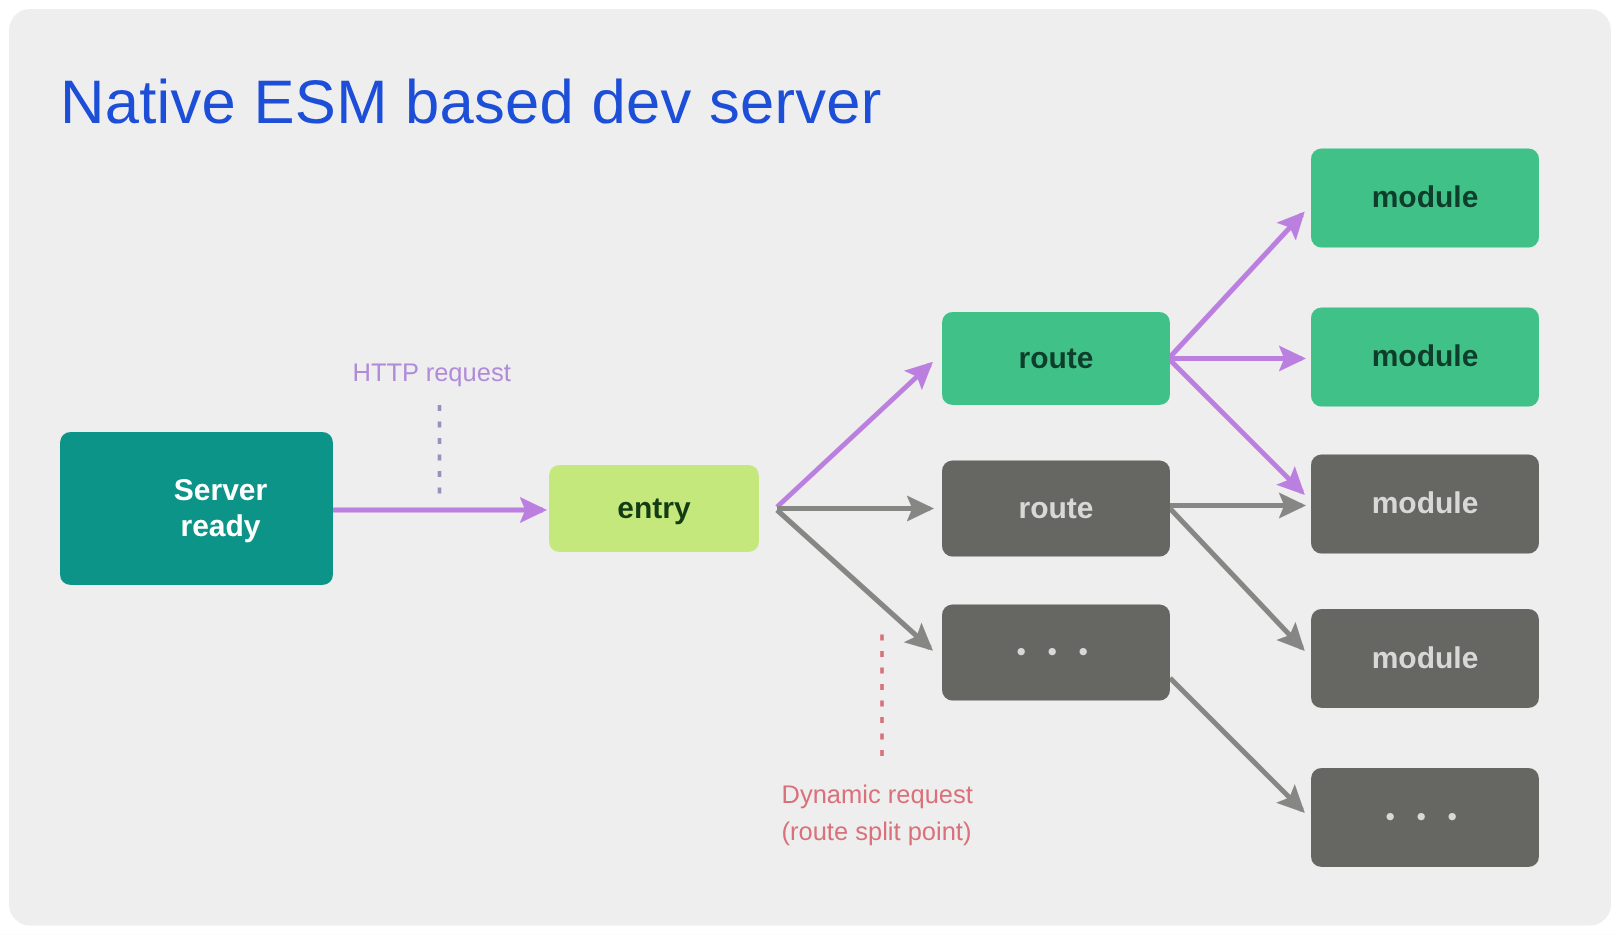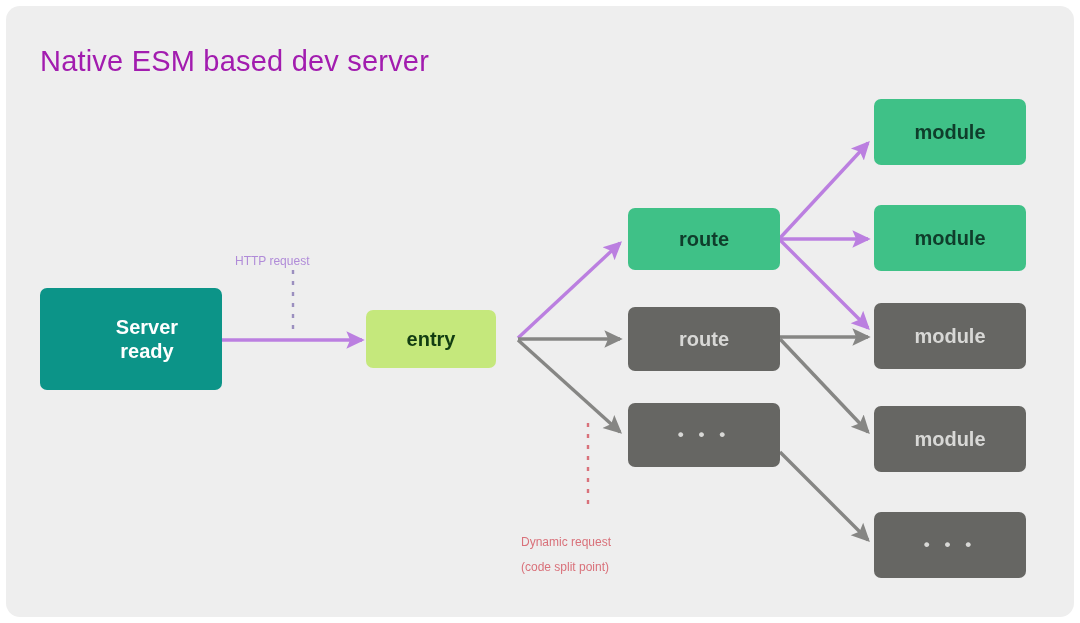--- a/index.html
+++ b/index.html
@@ -29,23 +29,23 @@
     left: 0;
     top: 0;
     width: 1080px;
     height: 623px;
     pointer-events: none;
   }
   .title {
     position: absolute;
     left: 40px;
     top: 45px;
-    font-size: 29px;
+    font-size: 41px;
     font-weight: 400;
-    color: #a21caf;
+    color: #1d4ed8;
     letter-spacing: 0.2px;
     white-space: nowrap;
   }
   .node {
     position: absolute;
     display: flex;
     align-items: center;
     justify-content: center;
     border-radius: 7px;
     font-size: 20px;
@@ -54,24 +54,23 @@
     line-height: 1.22;
     box-sizing: border-box;
   }
   .node-teal   { background: #0c9488; color: #ffffff; padding-left: 32px; }
   .node-lime   { background: #c5e87c; color: #123d12; }
   .node-green  { background: #3fc187; color: #0f3d2b; }
   .node-gray   { background: #666663; color: #d8d8d6; }
 
   .caption {
     position: absolute;
-    font-size: 12px;
+    font-size: 17px;
     line-height: 1.3;
     white-space: pre;
-    margin-top: 16px;
   }
   .caption-purple { color: #b08bd8; }
   .caption-red    { color: #d9717a; }
 
   .dots {
     letter-spacing: 5px;
     font-size: 17px;
     font-weight: bold;
   }
 </style>
@@ -138,21 +137,21 @@
     <g>
       <line x1="588" y1="423" x2="588" y2="508" stroke="#d9717a" stroke-width="2.4" stroke-dasharray="4 7"></line>
     </g>
   </svg>
 
   <div class="title">Native ESM based dev server</div>
 
   <div class="node node-teal" style="left:40px; top:288px; width:182px; height:102px; white-space:pre-line;">Server
 ready</div>
 
-  <div class="node node-lime" style="left:366px; top:310px; width:130px; height:58px;">entry</div>
+  <div class="node node-lime" style="left:366px; top:310px; width:140px; height:58px;">entry</div>
 
   <div class="node node-green" style="left:628px; top:208px; width:152px; height:62px;">route</div>
 
   <div class="node node-gray" style="left:628px; top:307px; width:152px; height:64px;">route</div>
 
   <div class="node node-gray dots" style="left:628px; top:403px; width:152px; height:64px;">• • •</div>
 
   <div class="node node-green" style="left:874px; top:99px; width:152px; height:66px;">module</div>
 
   <div class="node node-green" style="left:874px; top:205px; width:152px; height:66px;">module</div>
@@ -160,14 +159,14 @@
   <div class="node node-gray" style="left:874px; top:303px; width:152px; height:66px;">module</div>
 
   <div class="node node-gray" style="left:874px; top:406px; width:152px; height:66px;">module</div>
 
   <div class="node node-gray dots" style="left:874px; top:512px; width:152px; height:66px;">• • •</div>
 
   <div class="caption caption-purple" style="left:235px; top:238px;">HTTP request</div>
 
   <div class="caption caption-red" style="left:521px; top:519px;">Dynamic request</div>
 
-  <div class="caption caption-red" style="left:521px; top:544px;">(code split point)</div>
+  <div class="caption caption-red" style="left:521px; top:544px;">(route split point)</div>
 </div>
 
 </body></html>

